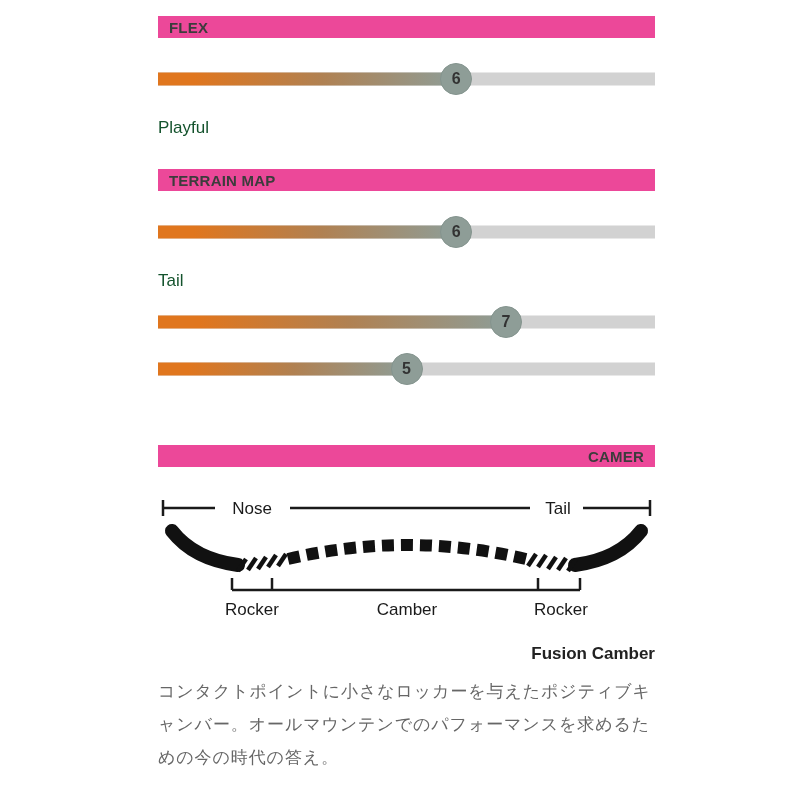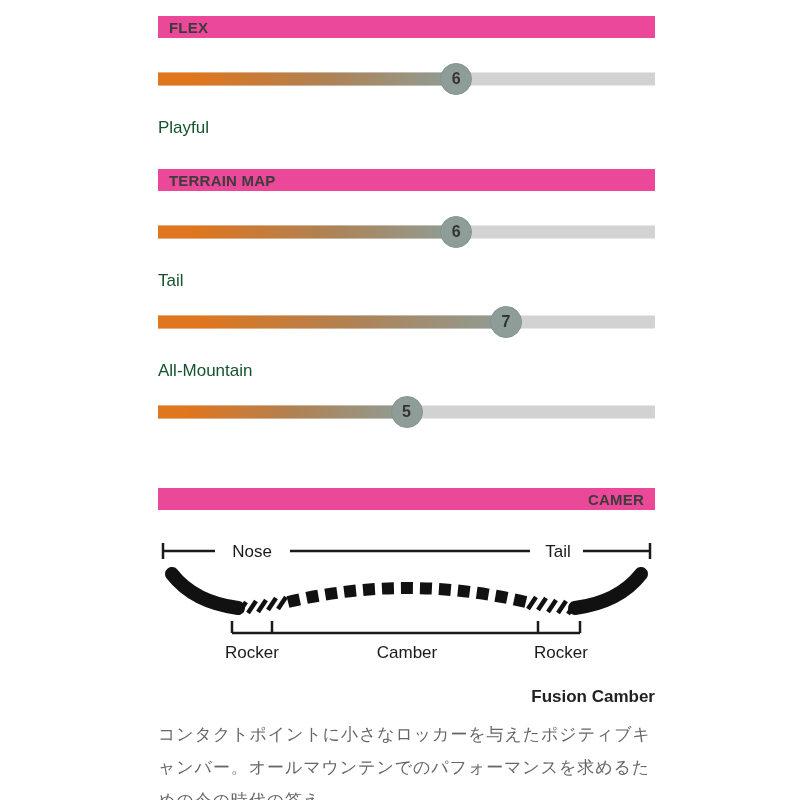--- a/index.html
+++ b/index.html
@@ -88,21 +88,20 @@
       </div>
       <div class="slider-label">Tail</div>
     </div>
 
     <div class="slider-block">
       <div class="slider-row">
         <div class="track"></div>
         <div class="fill" style="width: 70%;"></div>
         <div class="knob" style="left: 70%;">7</div>
       </div>
-      <div class="slider-label">All-Mountain</div>
     </div>
 
     <div class="slider-block">
       <div class="slider-row">
         <div class="track"></div>
         <div class="fill" style="width: 50%;"></div>
         <div class="knob" style="left: 50%;">5</div>
       </div>
     </div>
 

